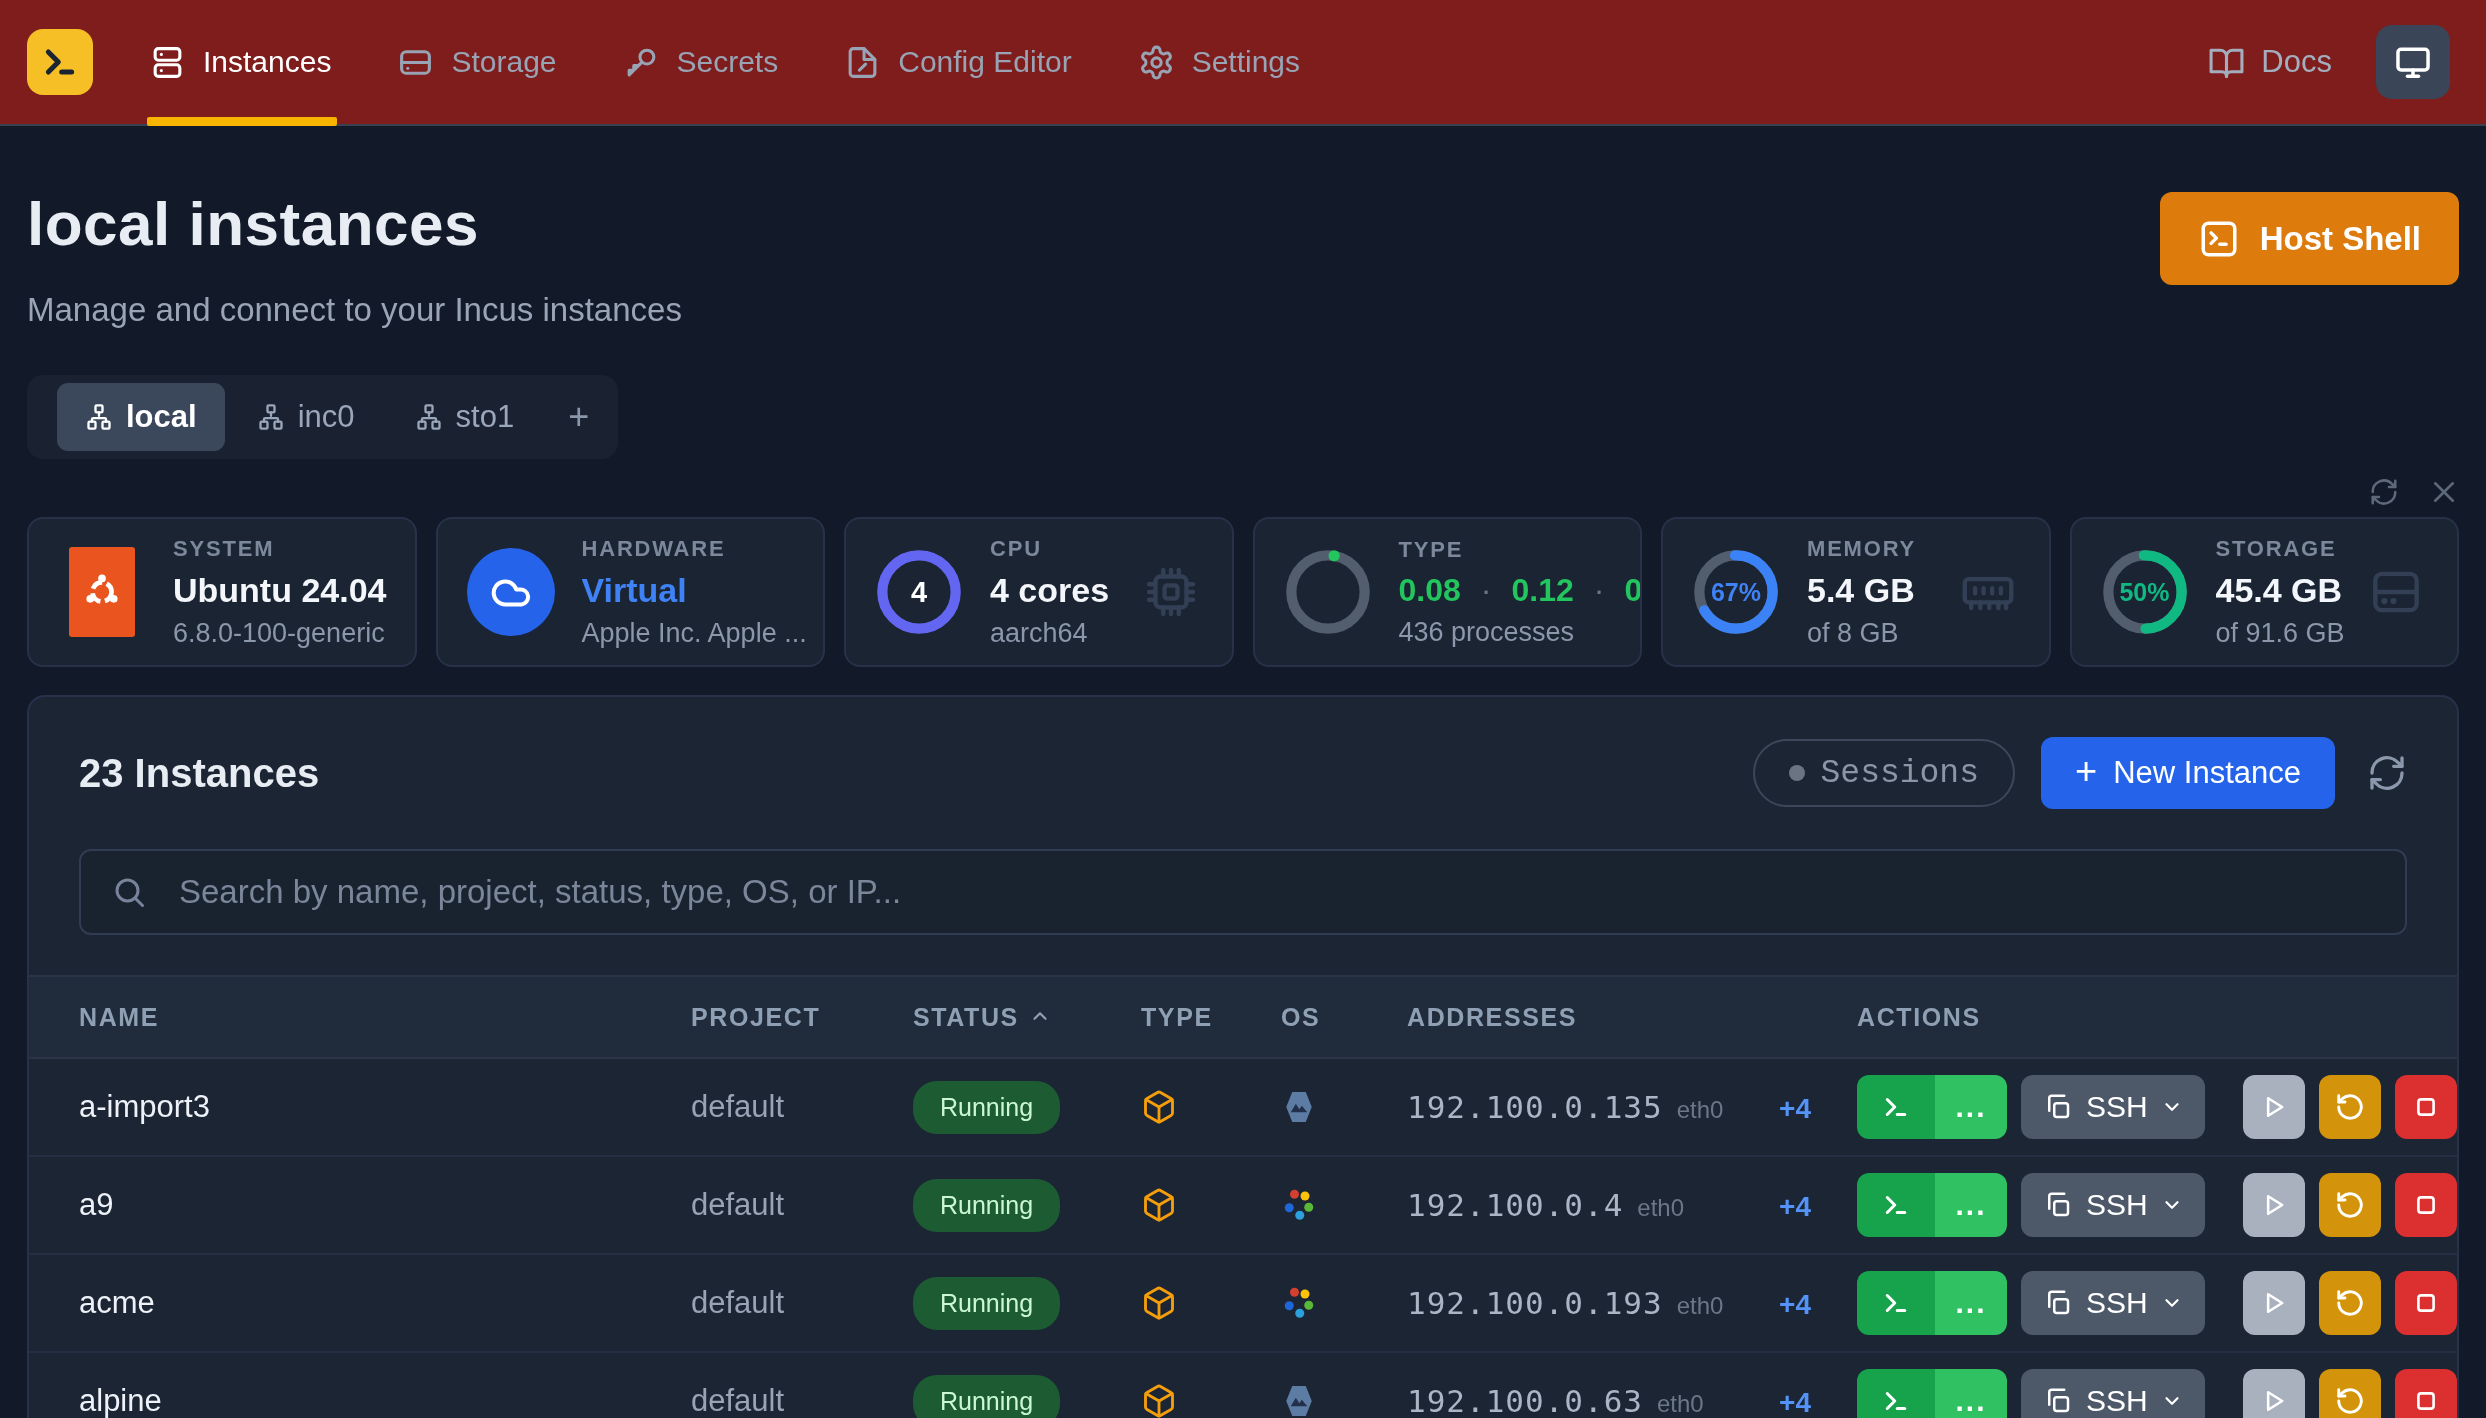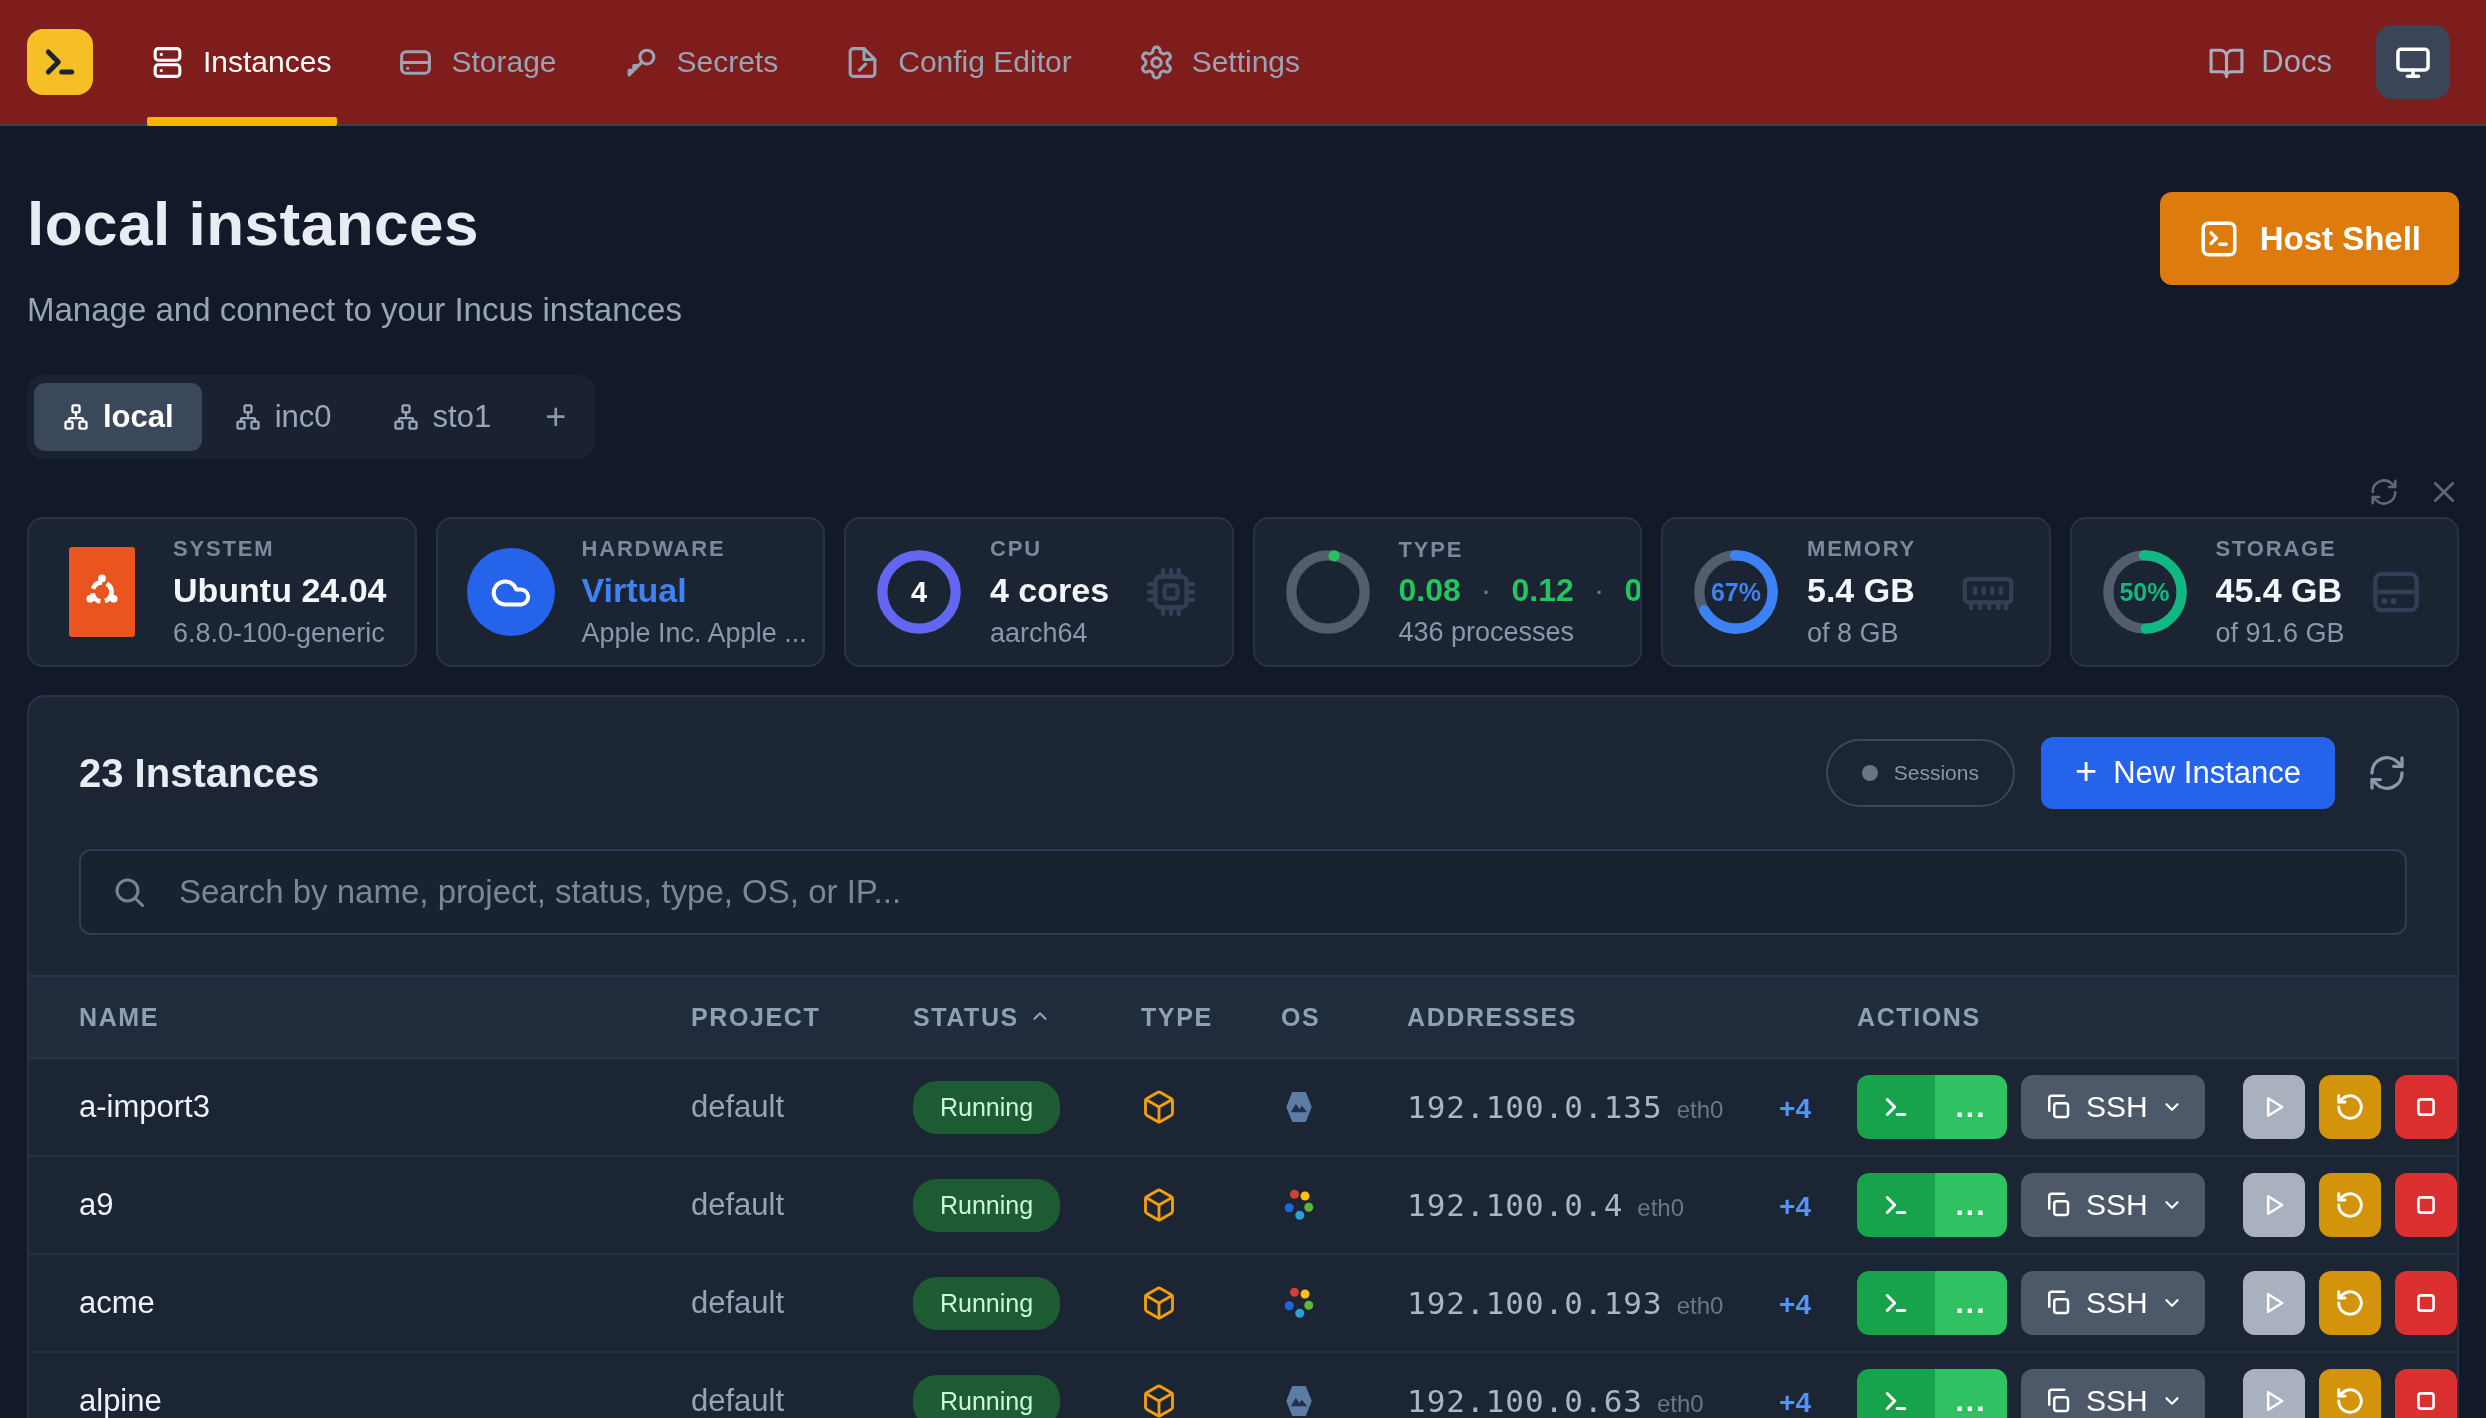--- a/index.html
+++ b/index.html
@@ -50,21 +50,21 @@
 
   
   .remote-tabs {
     display:inline-flex; align-items:center; background:#1a2232; border-radius:16px;
     padding:7px; margin-top:46px; gap:4px;
   }
   .remote-tab {
     display:flex; align-items:center; gap:13px; padding:16px 28px; border-radius:11px;
     color:#9aa6ba; font-size:31px; cursor:pointer;
   }
-  .remote-tab.active { background:#3b475a; color:#fff; font-weight:600; }
+  .remote-tab.active { background:#3b475a; color:#fff; font-weight:600;margin-left:23px; }
   .remote-add { padding:14px 22px; color:#8b97ab; font-size:36px; cursor:pointer; }
 
   
   .stats-tools { display:flex; justify-content:flex-end; gap:30px; margin-top:18px; height:32px; }
   .stats-tools .tool { color:#5d6878; cursor:pointer; }
   .stats-row { display:flex; gap:19px; margin-top:8px; }
   .stat-card {
     flex:1; background:#1b2433; border:2px solid #27324a; border-radius:16px;
     height:150px; display:flex; align-items:center; padding:0 28px; position:relative; overflow:hidden;
   }
@@ -89,21 +89,21 @@
   
   .panel {
     margin-top:28px; background:#1b2534; border:2px solid #27324a; border-radius:18px;
     border-bottom:none; overflow:hidden; height:760px;
   }
   .panel-header { display:flex; align-items:center; padding:40px 50px 30px; }
   .panel-title { font-size:40px; font-weight:700; }
   .panel-actions { margin-left:auto; display:flex; align-items:center; gap:26px; }
   .sessions-btn {
     display:flex; align-items:center; gap:16px; height:68px; padding:0 34px; border-radius:34px;
-    border:2px solid #3c4759; background:transparent; color:#8b95a6; font-size:21px; cursor:pointer; font-family:Liberation Sans, sans-serif;
+    border:2px solid #3c4759; background:transparent; color:#8b95a6; font-size:33px; cursor:pointer; font-family:Liberation Mono, monospace;
   }
   .sessions-dot { width:16px; height:16px; border-radius:50%; background:#6b7483; }
   .new-instance-btn {
     display:flex; align-items:center; gap:16px; height:72px; padding:0 34px; border-radius:12px;
     border:none; background:#2563eb; color:#fff; font-size:31px; font-weight:500; cursor:pointer; font-family:inherit;
   }
   .plus-glyph { font-size:38px; font-weight:400; line-height:0; margin-top:-4px; }
   .panel-refresh { color:#8b97ab; cursor:pointer; margin-left:6px; }
 
   .search-wrap { padding:0 50px; margin:10px 0 40px; position:relative; }

